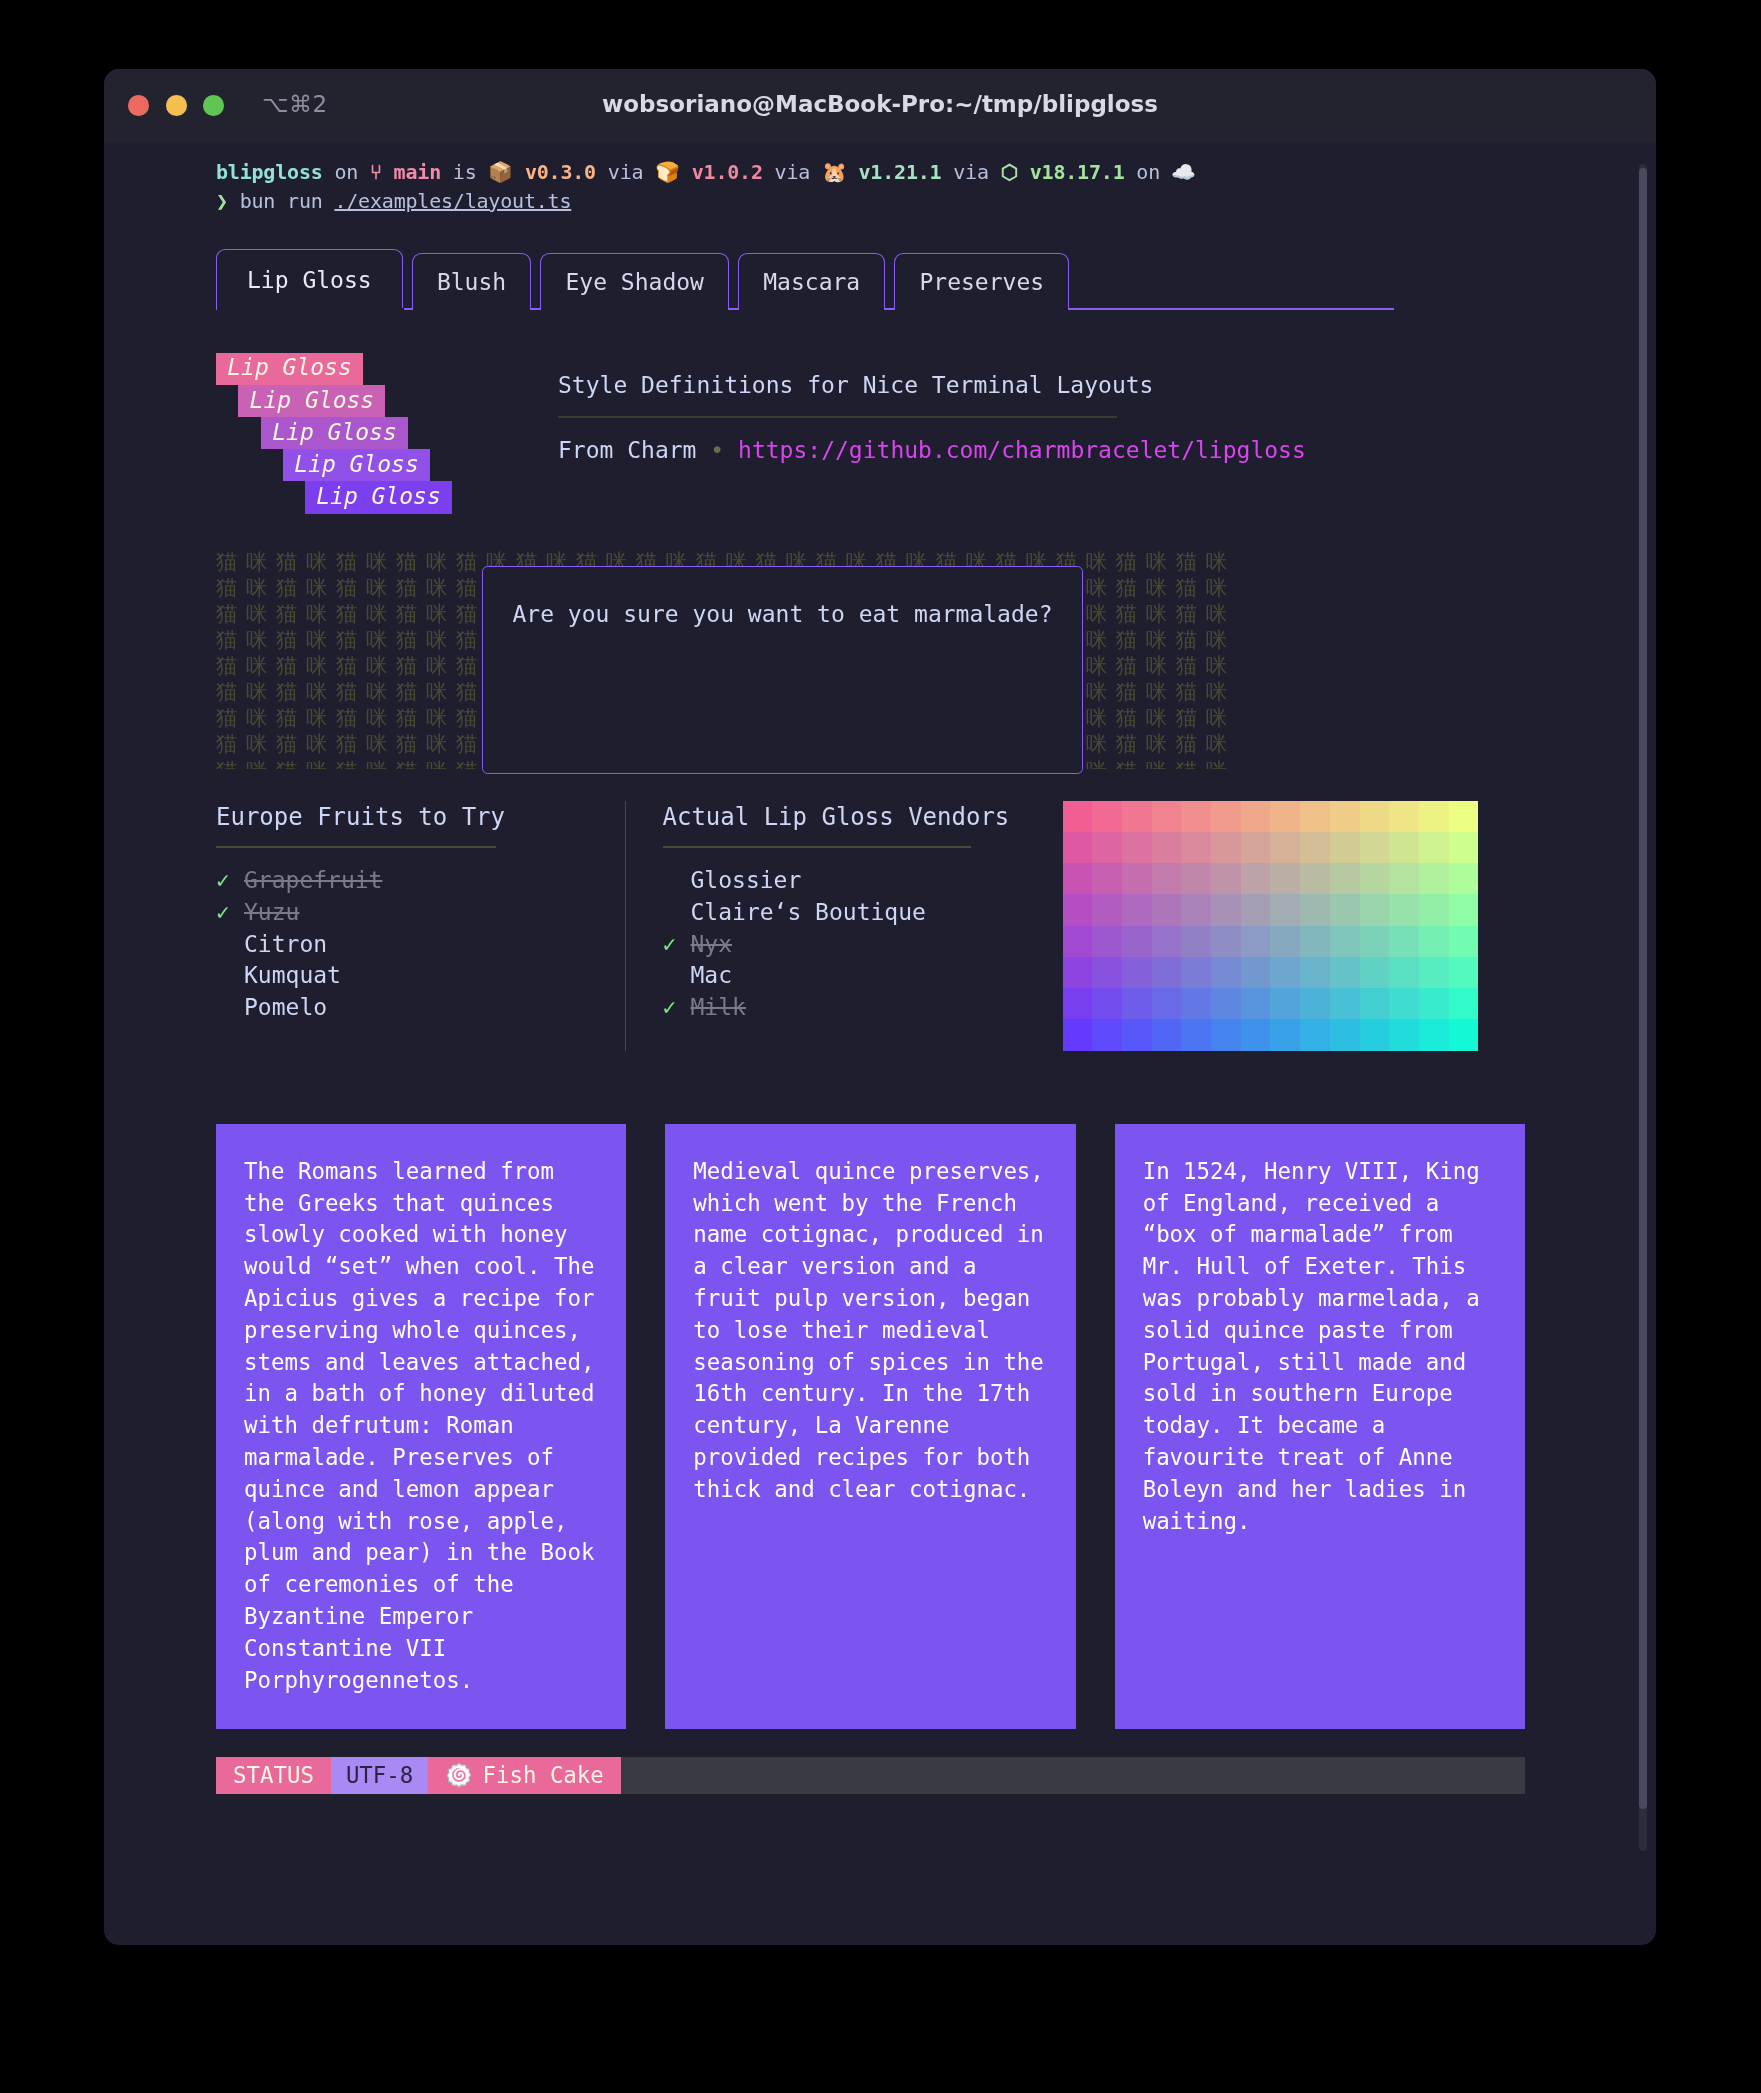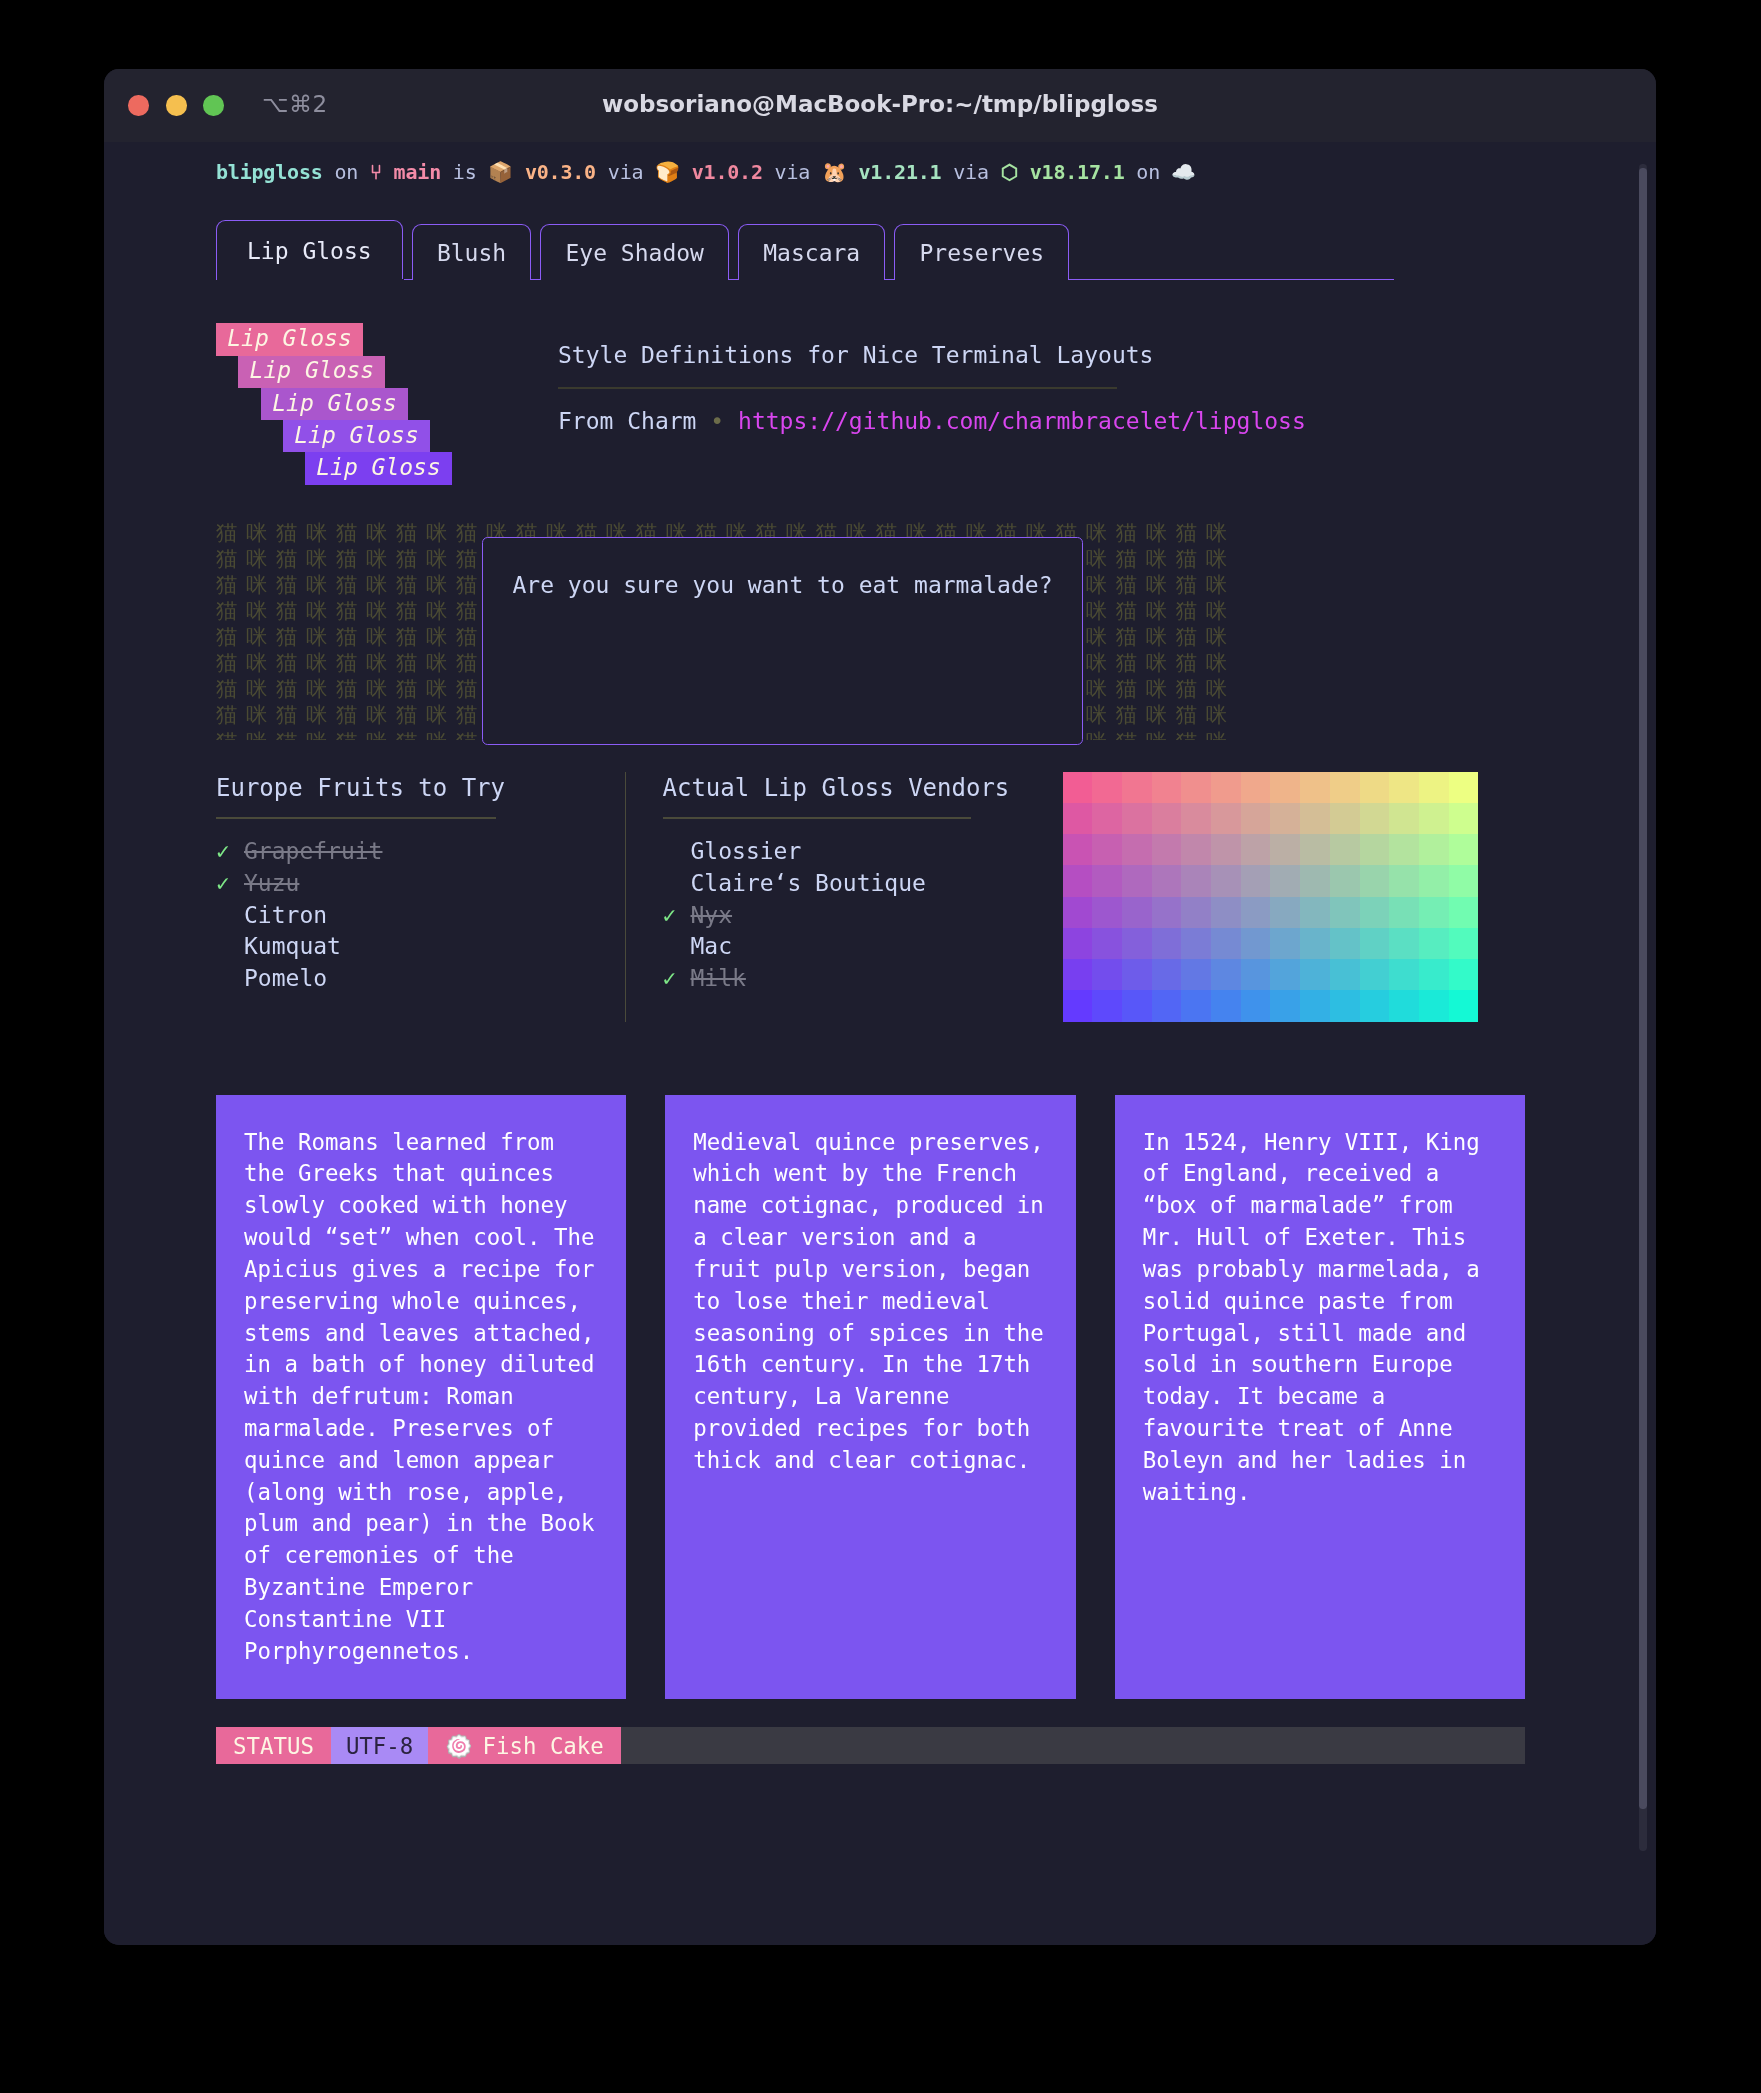--- a/index.html
+++ b/index.html
@@ -284,20 +284,25 @@
         <span class="emoji">🍞</span>
         <span class="c-rose">v1.0.2</span>
         <span class="c-plain">via</span>
         <span class="emoji">🐹</span>
         <span class="c-mint">v1.21.1</span>
         <span class="c-plain">via</span>
         <span class="c-gsym">⬡</span>
         <span class="c-green">v18.17.1</span>
         <span class="c-plain">on</span>
         <span class="emoji">☁️</span>
+      </div>
+      <div id="cmd-line">
+        <span class="c-green">❯</span>
+        <span class="c-plain">bun run</span>
+        <span class="underline-path">./examples/layout.ts</span>
       </div>
     </div>
 
     <div class="pad">
       <div id="tabs">
           <div class="tab active"><span>Lip Gloss</span></div>
           <div class="tab"><span>Blush</span></div>
           <div class="tab"><span>Eye Shadow</span></div>
           <div class="tab"><span>Mascara</span></div>
           <div class="tab"><span>Preserves</span></div>

